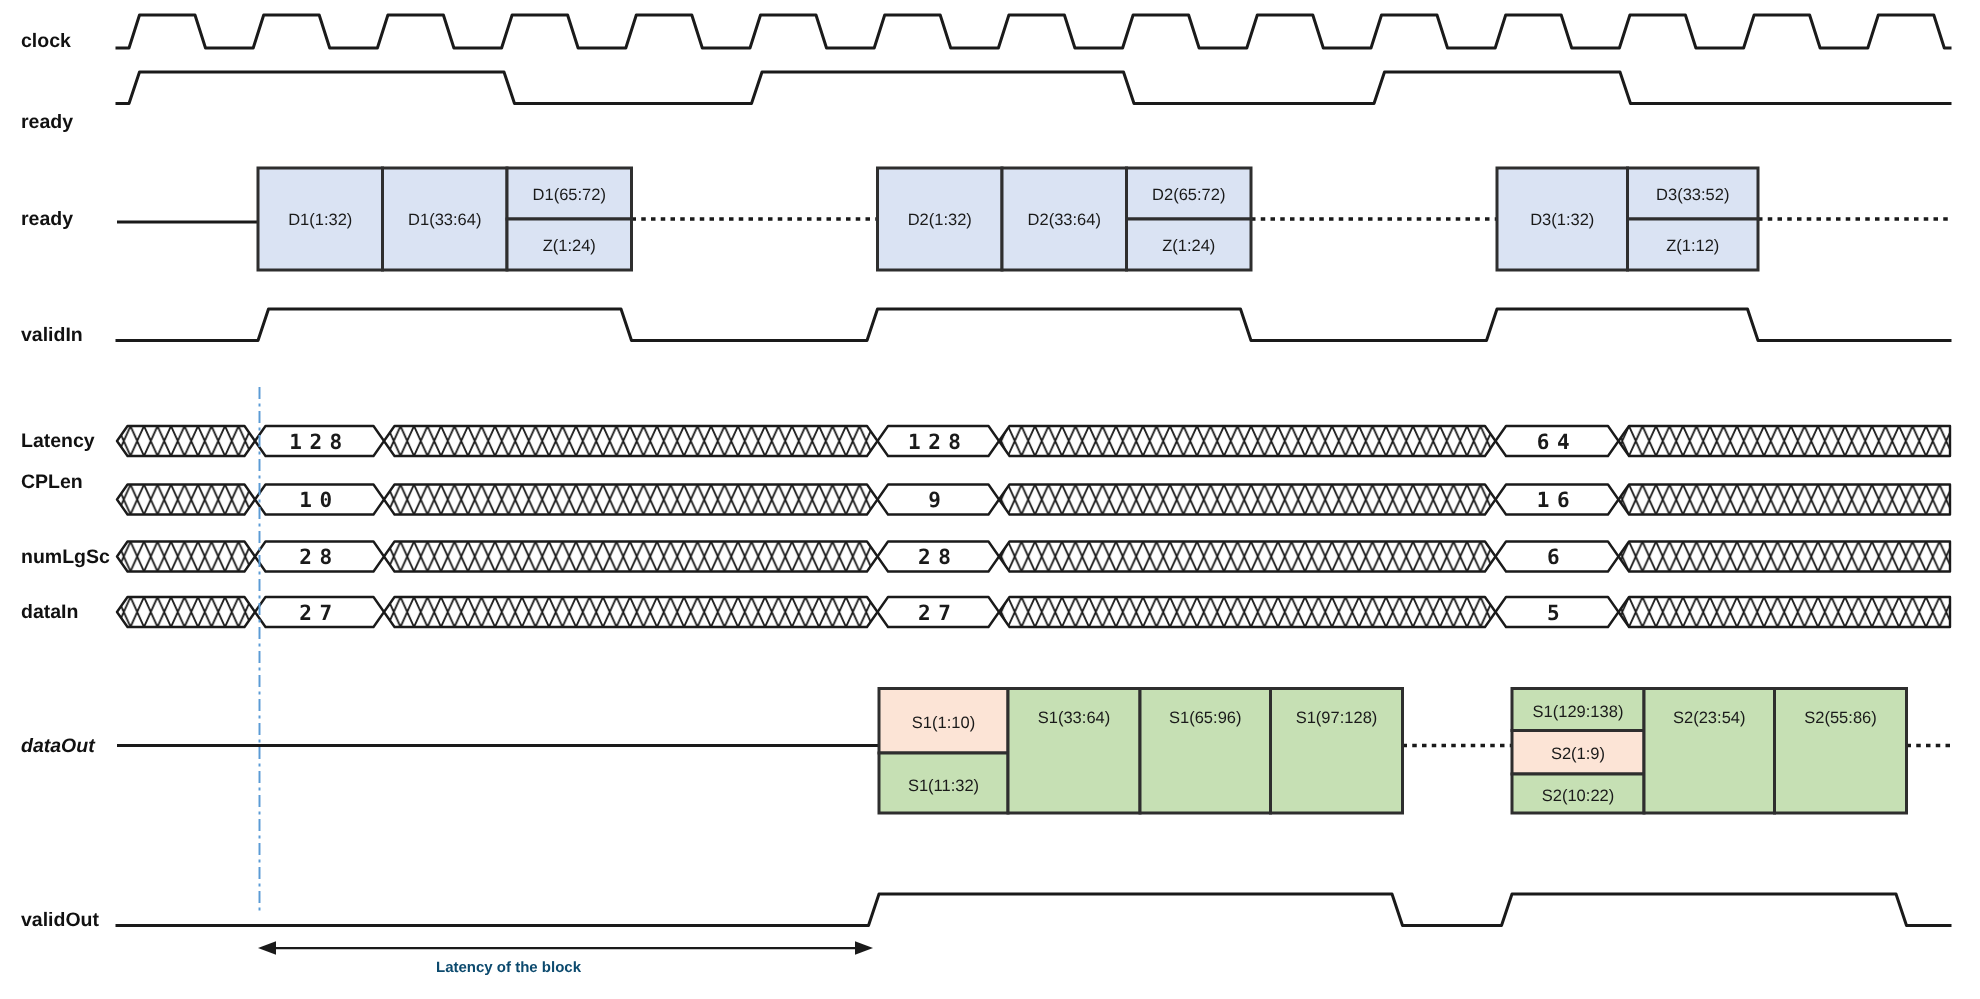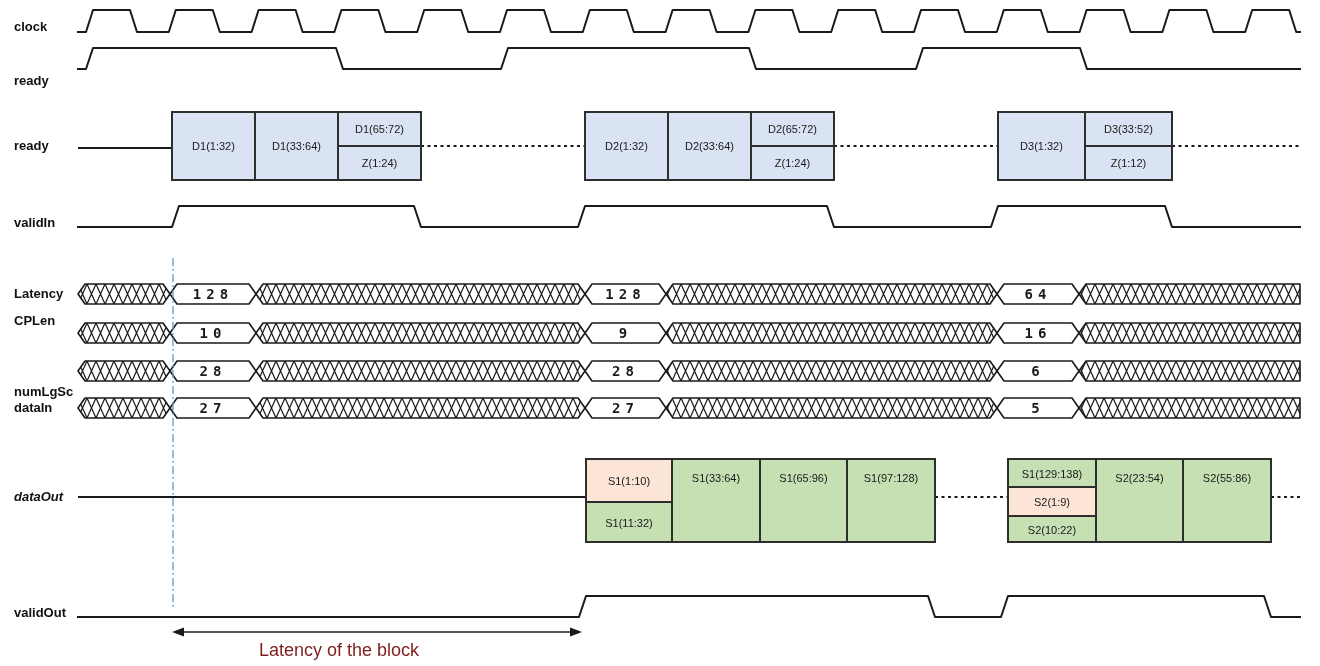--- a/index.html
+++ b/index.html
@@ -1,22 +1,22 @@
 <!DOCTYPE html>
 <html><head>
 <meta charset="utf-8">
 <style>
   html,body{margin:0;padding:0;background:#fff;}
   #stage{position:relative;width:1320px;height:666px;background:#fff;overflow:hidden;
          font-family:"Liberation Sans",sans-serif;}
   #wave-svg{position:absolute;left:0;top:0;}
   .sig-label{position:absolute;left:14px;font-weight:bold;font-size:13px;color:#111;
              white-space:nowrap;line-height:18px;height:18px;}
-  .annot-label{position:absolute;transform:translateX(-50%);font-weight:normal;font-size:18px;
-               color:#7f1d1d;white-space:nowrap;}
+  .annot-label{position:absolute;transform:translateX(-50%);font-weight:bold;font-size:10px;
+               color:#0c4a6e;white-space:nowrap;}
 </style>
 </head>
 <body>
 
 <div id="stage">
   <svg id="wave-svg" width="1320" height="666" viewBox="0 0 1320 666">
       <defs>
         <pattern id="hatch-FFTLen" patternUnits="userSpaceOnUse" x="78" y="284" width="9" height="20">
           <path d="M0 0 L9 20 M9 0 L0 20" stroke="#1a1a1a" stroke-width="1.2" fill="none"></path>
         </pattern>
@@ -150,19 +150,19 @@
         <polygon points="582,632 570,627.5 570,636.5" fill="#1a1a1a"></polygon>
       </g>
     </svg>
 
   <div class="sig-label" style="top: 18px; text-align: center;">clock</div>
   <div class="sig-label" style="top: 72px;">ready</div>
   <div class="sig-label" style="top: 137px;">ready</div>
   <div class="sig-label" style="top: 214px;">validIn</div>
   <div class="sig-label" style="top: 285px;">Latency</div>
   <div class="sig-label" style="top: 312px;">CPLen</div>
-  <div class="sig-label" style="top: 383px;">numLgSc</div>
+  <div class="sig-label" style="top: 362px;">numLgSc</div>
   <div class="sig-label" style="top: 399px;">dataIn</div>
   <div class="sig-label" style="top: 488px; font-style: italic;">dataOut</div>
   <div class="sig-label" style="top: 604px;">validOut</div>
 
   <div class="annot-label" style="left: 339px; top: 640px;">Latency of the block</div>
 </div>
 
 </body></html>

